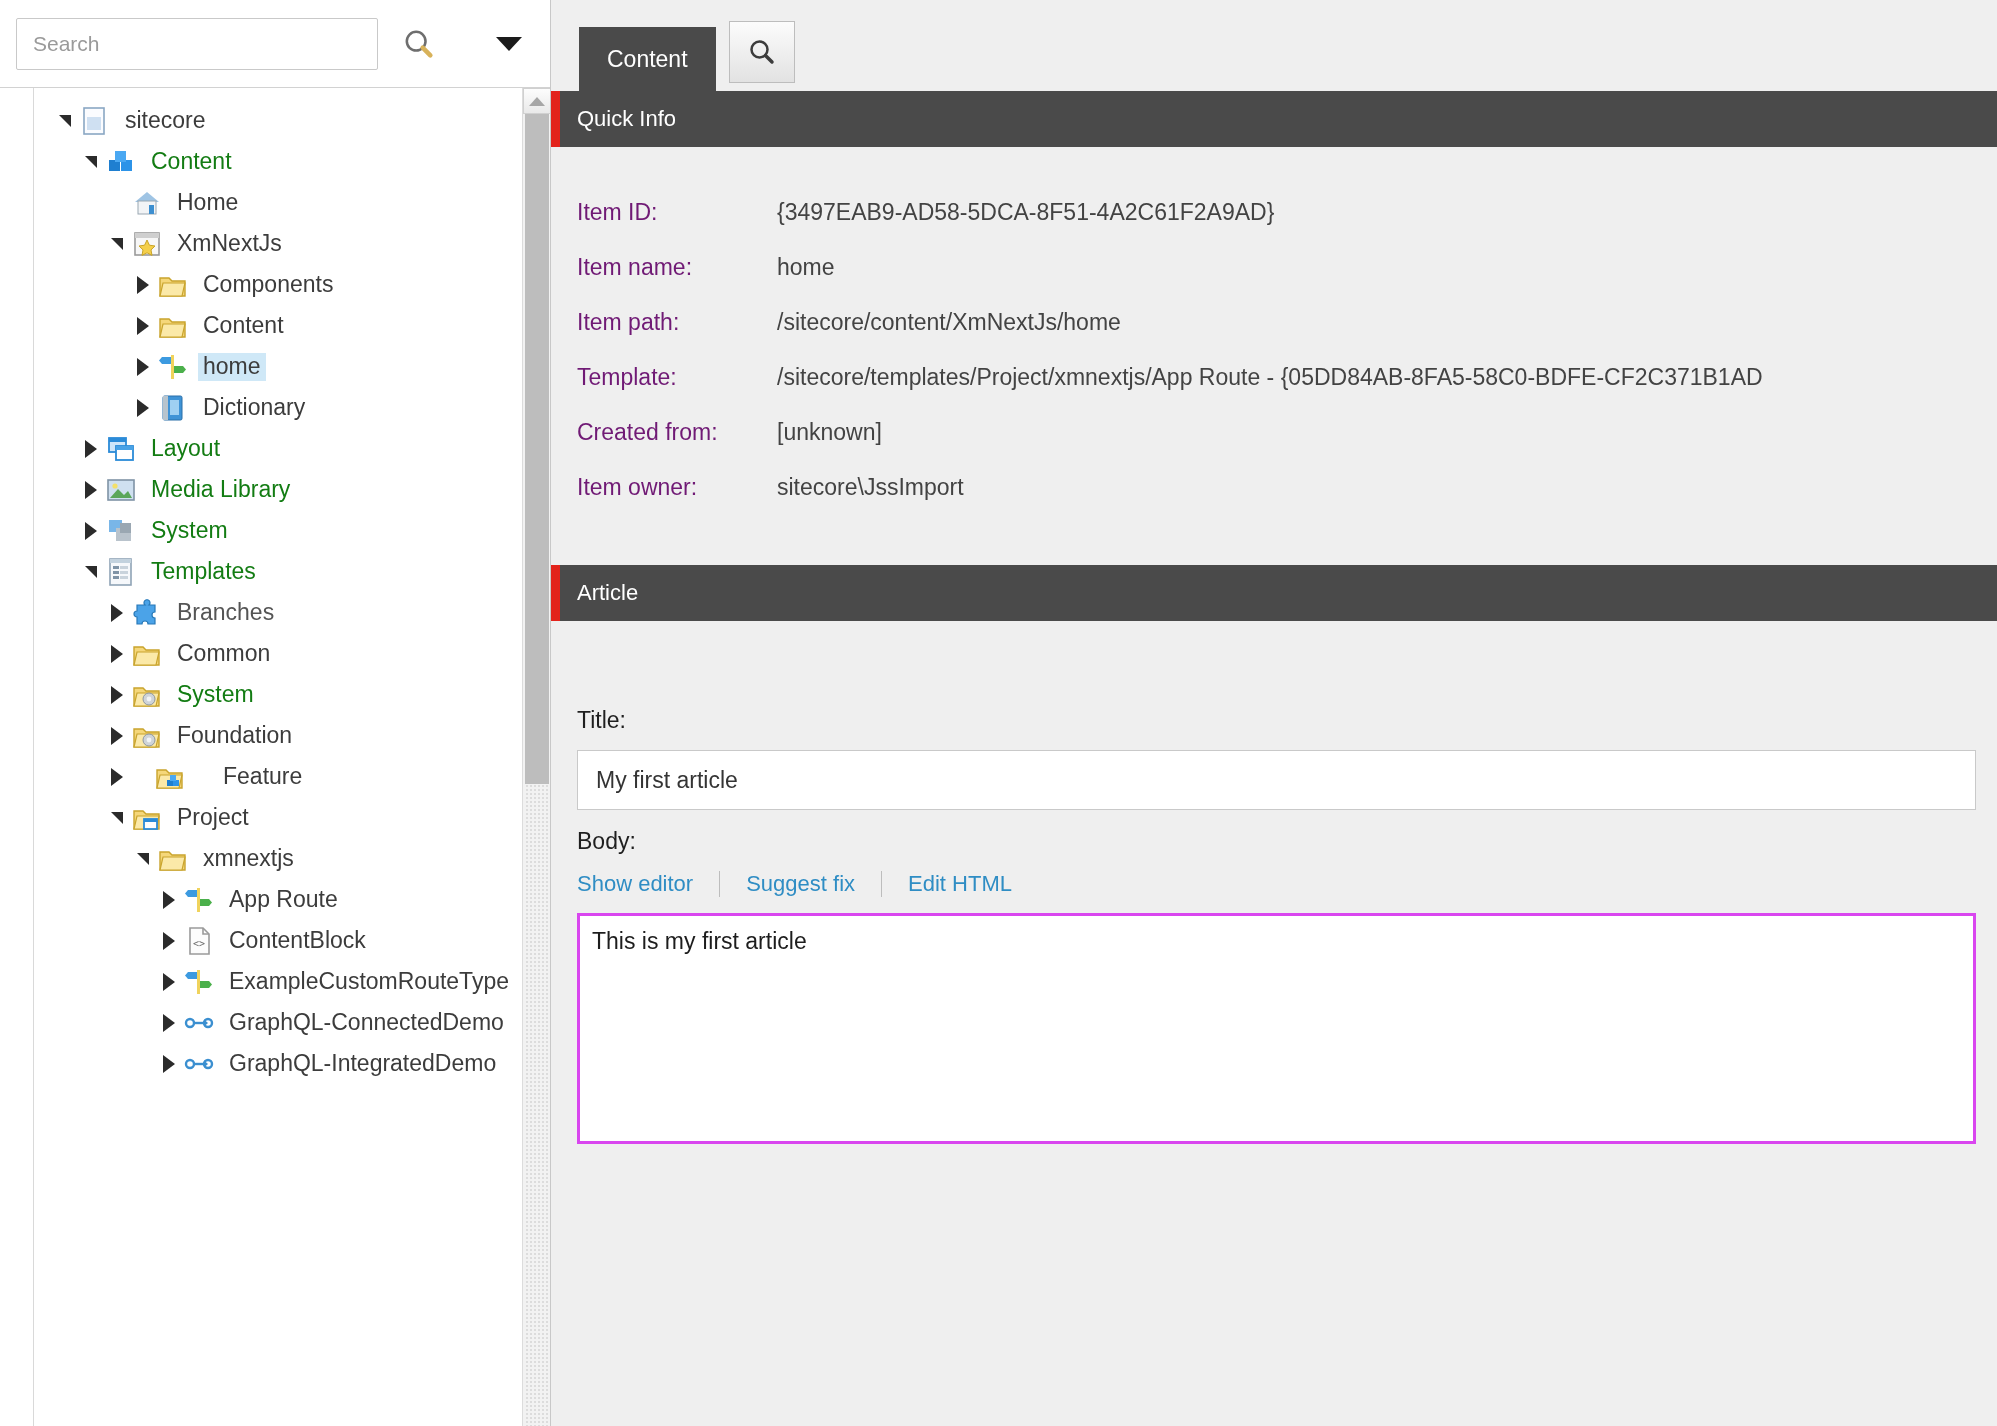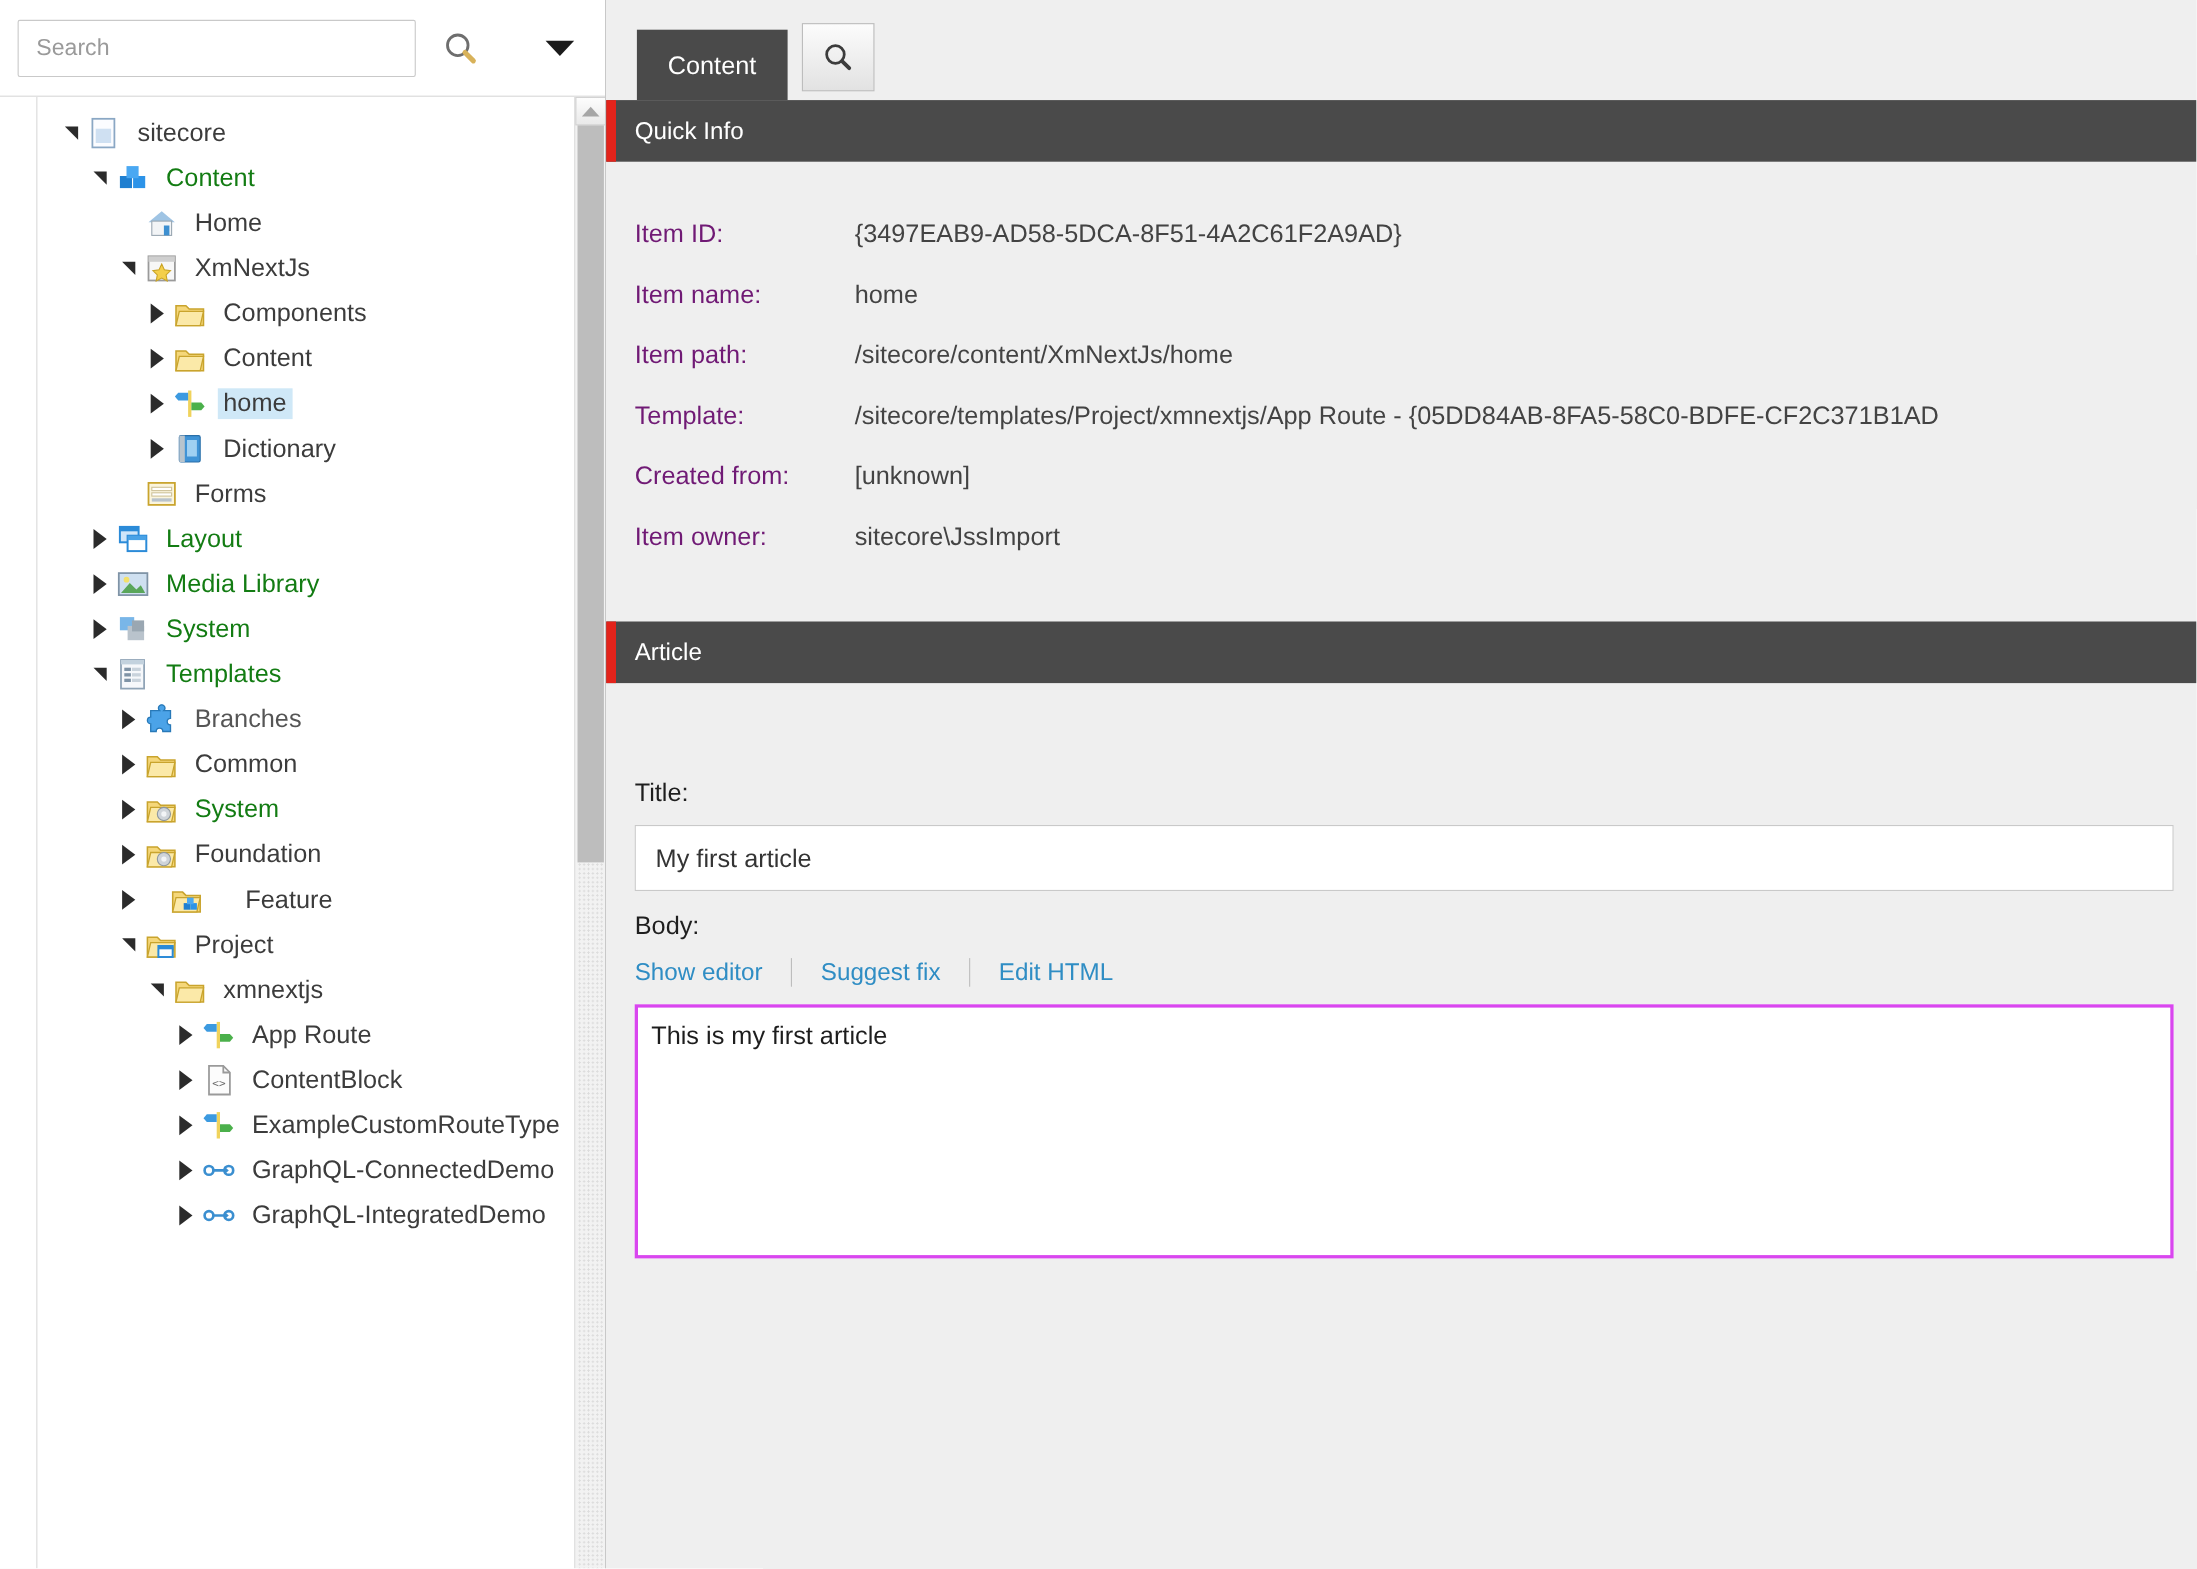--- a/index.html
+++ b/index.html
@@ -410,30 +410,20 @@
             <span class="twisty">
               <span class="tri-right"></span>
             </span>
             <span class="ticon"><svg width="30" height="30" viewBox="0 0 30 30">
                 <rect x="5" y="3" width="19" height="24" rx="1.5" fill="#3f93d6" stroke="#2a6fa8"></rect>
                 <rect x="5" y="3" width="5" height="24" fill="#b8c4cd"></rect>
                 <rect x="12" y="7" width="9" height="15" fill="#9fd0f2"></rect>
               </svg></span>
             <span class="label">Dictionary</span>
           </div>
-          <div class="tree-node" style="padding-left: 70px;">
-            <span class="twisty empty"></span>
-            <span class="ticon"><svg width="30" height="30" viewBox="0 0 30 30">
-                <rect x="3" y="5" width="24" height="20" fill="#fbf5dd" stroke="#c9a42d" stroke-width="1.6"></rect>
-                <rect x="6" y="9" width="18" height="3" fill="#ffffff" stroke="#cfc39a"></rect>
-                <rect x="6" y="14" width="18" height="3" fill="#ffffff" stroke="#cfc39a"></rect>
-                <rect x="6" y="19" width="18" height="3" fill="#b9c3cc"></rect>
-              </svg></span>
-            <span class="label">Forms</span>
-          </div>
           <div class="tree-node green" style="padding-left: 44px;">
             <span class="twisty">
               <span class="tri-right"></span>
             </span>
             <span class="ticon"><svg width="30" height="30" viewBox="0 0 30 30">
                 <rect x="3" y="4" width="17" height="14" fill="#cfe6fa" stroke="#2b8bd8" stroke-width="1.8"></rect>
                 <rect x="3" y="4" width="17" height="4" fill="#2b8bd8"></rect>
                 <rect x="10" y="12" width="17" height="14" fill="#ffffff" stroke="#2b8bd8" stroke-width="1.8"></rect>
                 <rect x="10" y="12" width="17" height="4" fill="#49a2e6"></rect>
               </svg></span>

